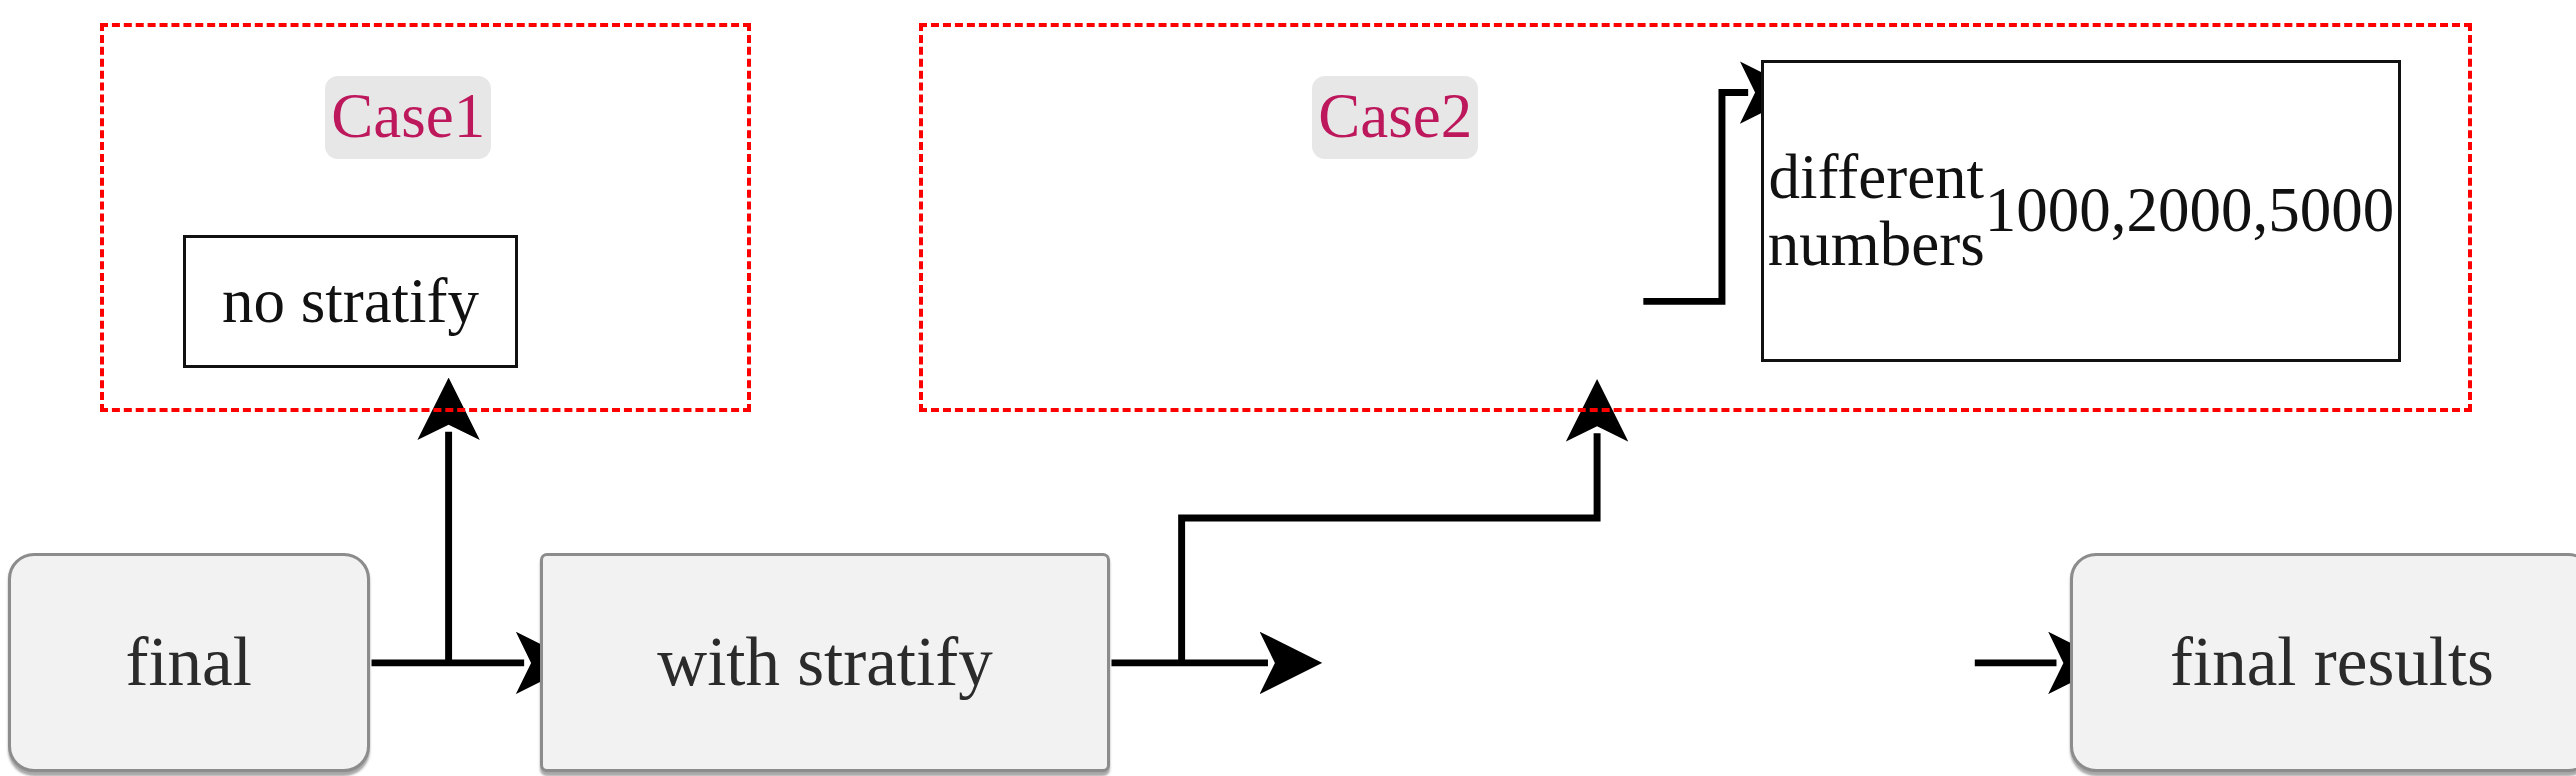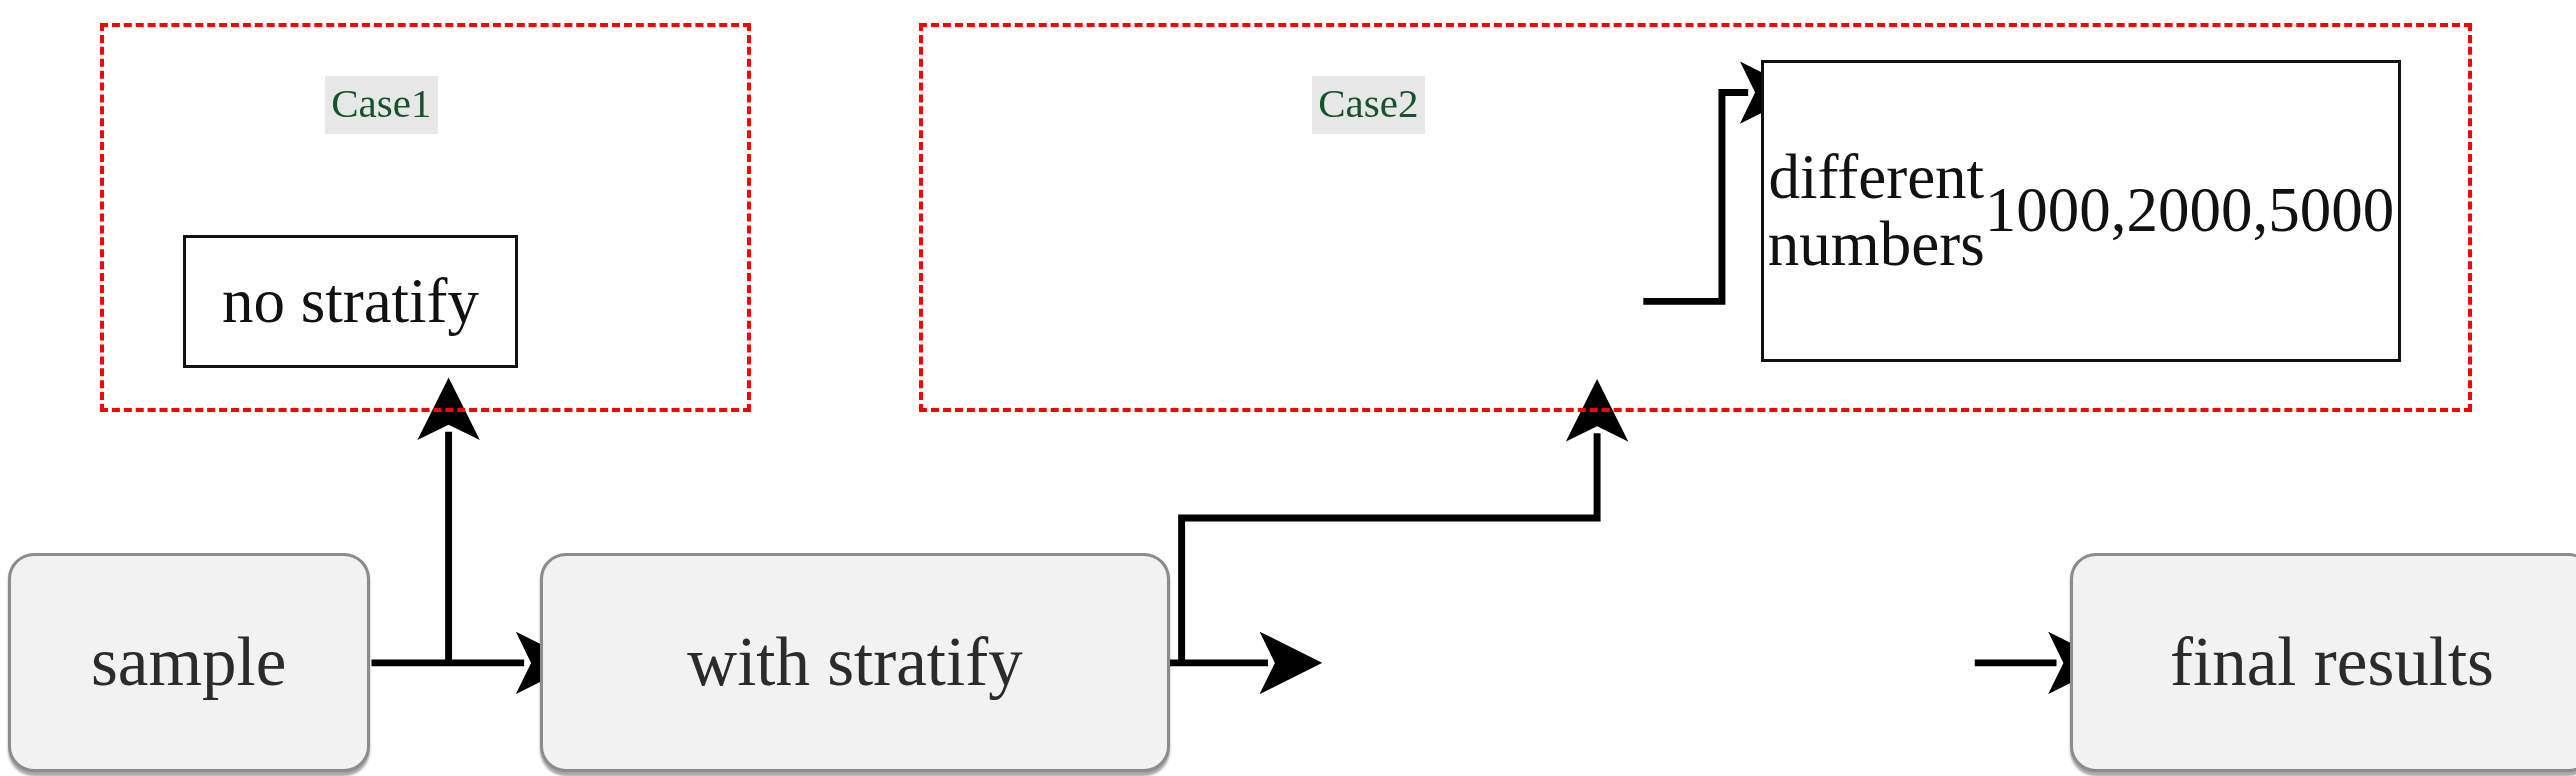--- a/index.html
+++ b/index.html
@@ -24,27 +24,28 @@
     box-sizing:border-box;
     background:transparent;
   }
   #case1-group{ left:100px; top:23px; width:651px; height:389px; }
   #case2-group{ left:919px; top:23px; width:1553px; height:389px; }
 
   
   .case-label{
     position:absolute;
     background:#e7e7e7;
-    color:#14532d;
-    font-size:41px;
+    color:#be185d;
+    font-size:63px;
     line-height:1.12;
     letter-spacing:0px;
     padding:4.6px 6.2px 7.7px 6.2px;
     white-space:nowrap;
     font-family:"Liberation Serif","DejaVu Serif",serif;
+    border-radius:13px;
   }
   #case1-label{ left:325px; top:76px; }
   #case2-label{ left:1265px; top:76px;margin-left:47px; }
 
   
   .rect-box{
     position:absolute;
     box-sizing:border-box;
     background:#ffffff;
     border:3.9px solid #111111;
@@ -81,21 +82,21 @@
     display:flex;
     align-items:center;
     justify-content:center;
     text-align:center;
     font-size:69px;
     color:#2b2b2b;
     white-space:nowrap;
     font-family:"Liberation Serif","DejaVu Serif",serif;
   }
   #flow-sample{     left:7.7px;   width:362px; }
-  #flow-stratify{   left:540px;  width:630px; }
+  #flow-stratify{   left:540px;  width:570px;border-radius:7px; }
   #flow-arearatio{  left:1283px; width:690px; }
   #flow-final{      left:2070px; width:524px; }
 
   
   #connectors{
     position:absolute;
     left:0; top:0;
     width:2576px; height:777px;
     pointer-events:none;
   }
@@ -146,21 +147,21 @@
   <div id="case2-group" class="case-group"></div>
 
   <div id="case2-label" class="case-label">Case2</div>
 
 
   <div id="different-numbers-box" class="rect-box">
     <span class="dn-line">different numbers</span>
     <span class="dn-line">1000,2000,5000</span>
   </div>
 
-  <div id="flow-sample" class="flow-box">sample</div>
+  <div id="flow-sample" class="flow-box">final</div>
 
   <div id="flow-stratify" class="flow-box">with stratify</div>
 
 
   <div id="flow-final" class="flow-box">final results</div>
 
 </div>
 
 
 </body></html>

